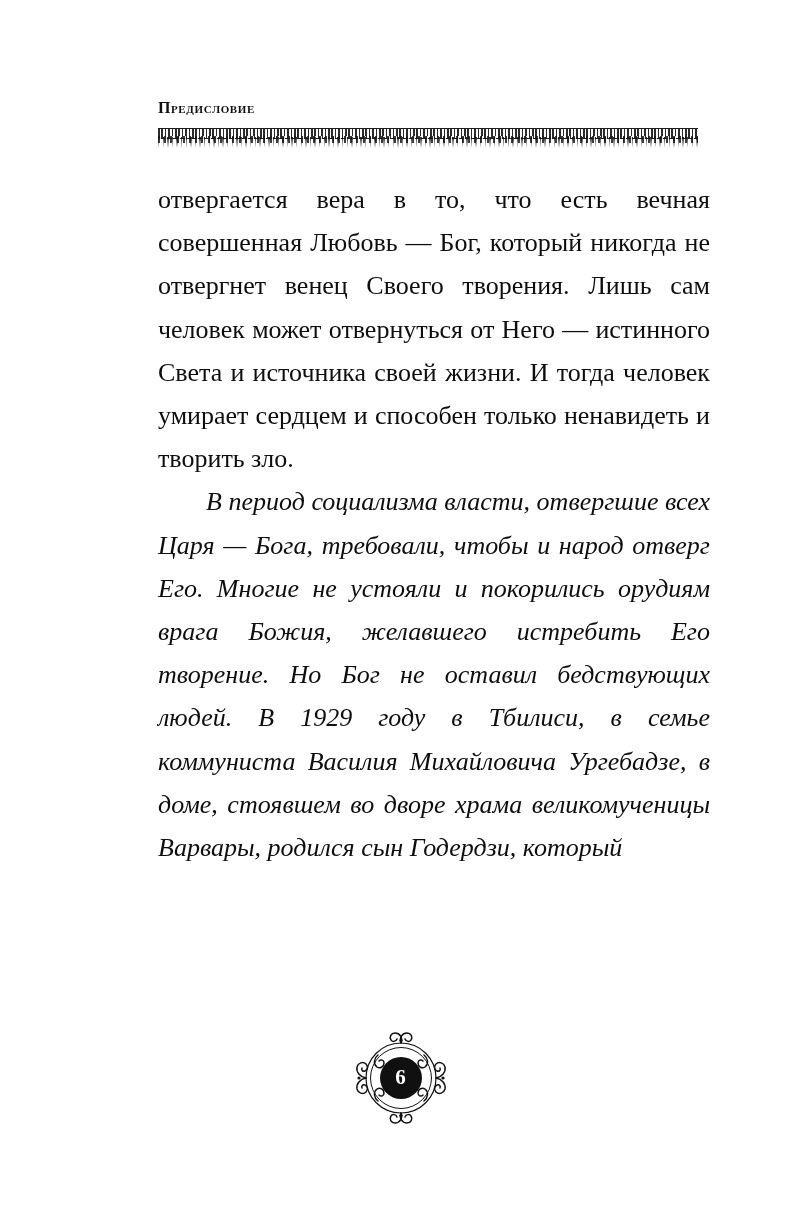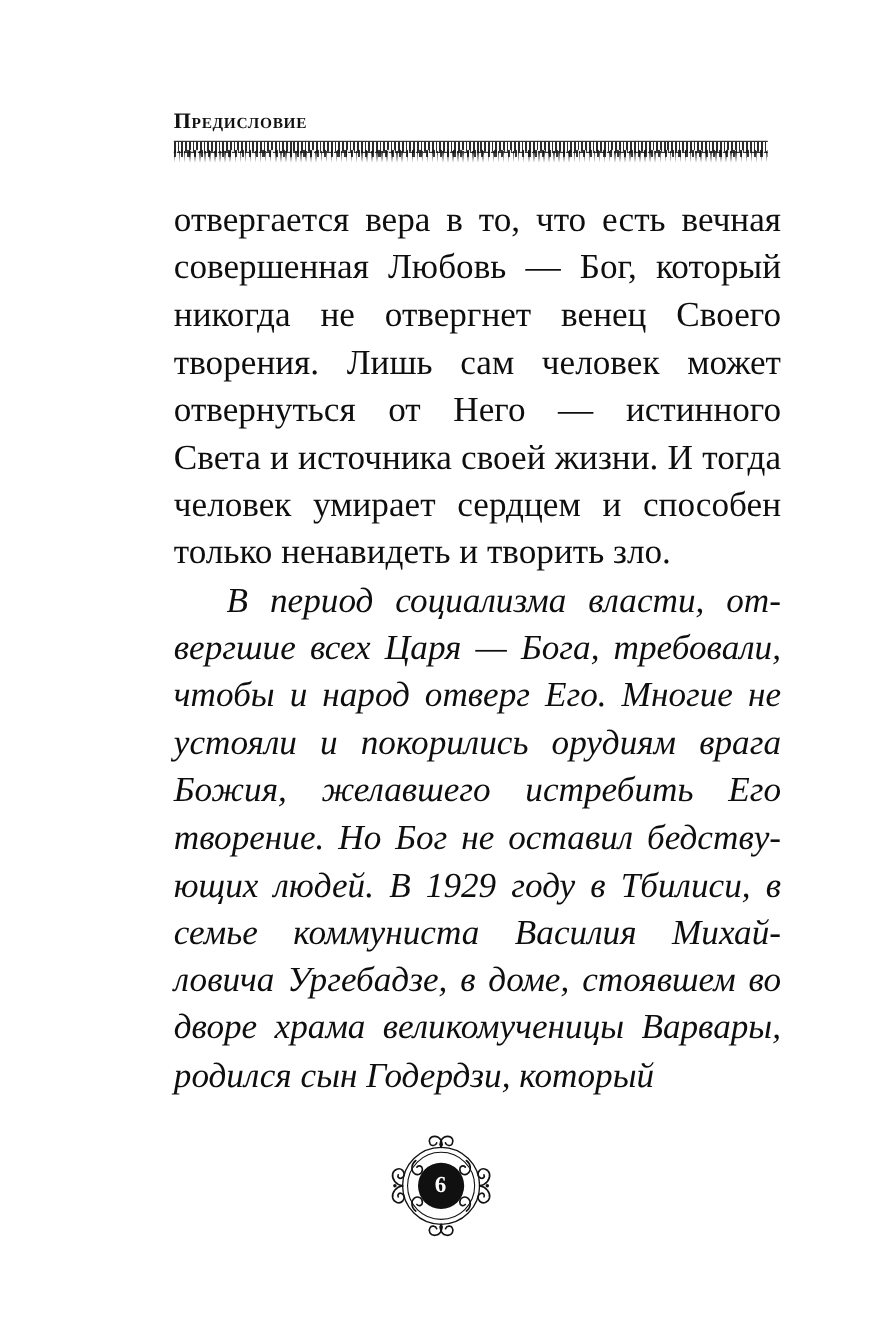--- a/index.html
+++ b/index.html
@@ -27,21 +27,21 @@
 
   
   .header {
     position: absolute;
     left: 158px;
     top: 100px;
     width: 540px;
   }
   .header-title {
     font-family: "Liberation Serif", "DejaVu Serif", serif;
-    font-size: 20px;
+    font-size: 16px;
     font-weight: 700;
     letter-spacing: 0.6px;
     color: #111111;
     font-variant: small-caps;
     text-transform: none;
     line-height: 1;
     white-space: nowrap;
   }
 
   
@@ -92,21 +92,21 @@
     mask-image: repeating-linear-gradient(90deg, #000 0 3px, transparent 3px 6.2px);
     opacity: 0.85;
   }
 
   
   .body-text {
     position: absolute;
     left: 158px;
     top: 178px;
     width: 552px;
-    font-size: 32px;
+    font-size: 26px;
     line-height: 43.2px;
     color: #0e0e0e;
     text-align: justify;
     text-justify: inter-word;
     hyphens: manual;
   }
   .body-text p {
     margin: 0;
   }
   .body-text p.indent {

